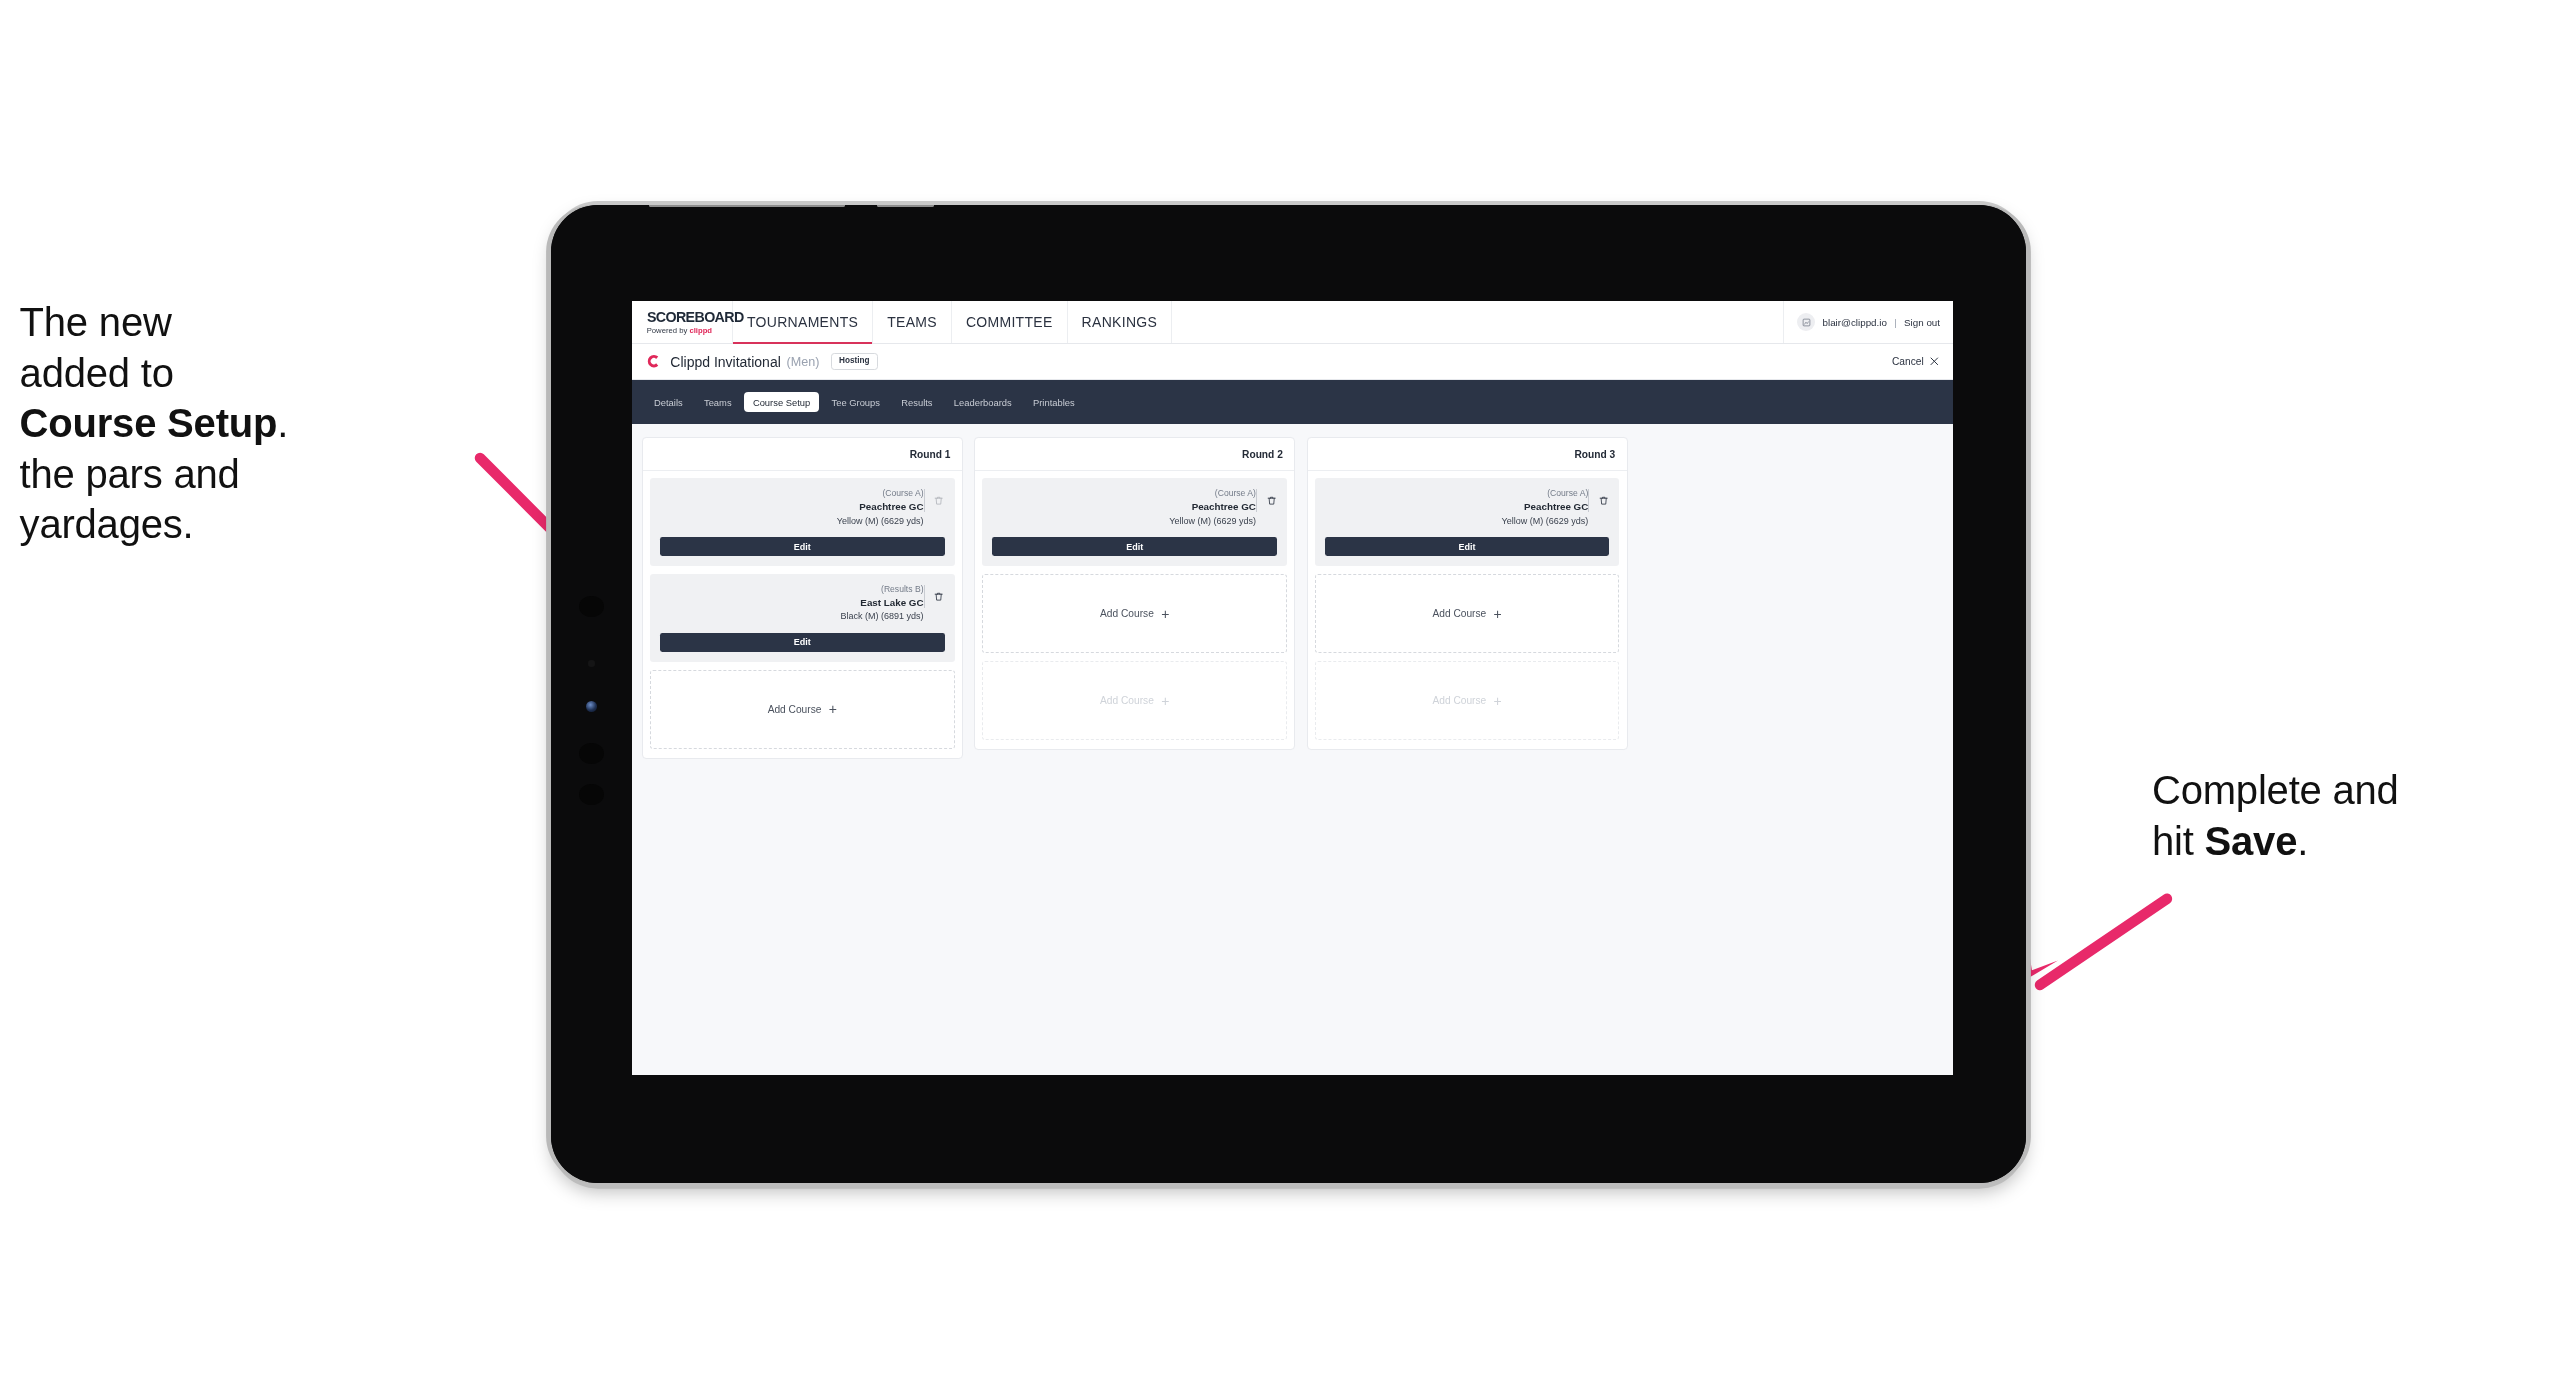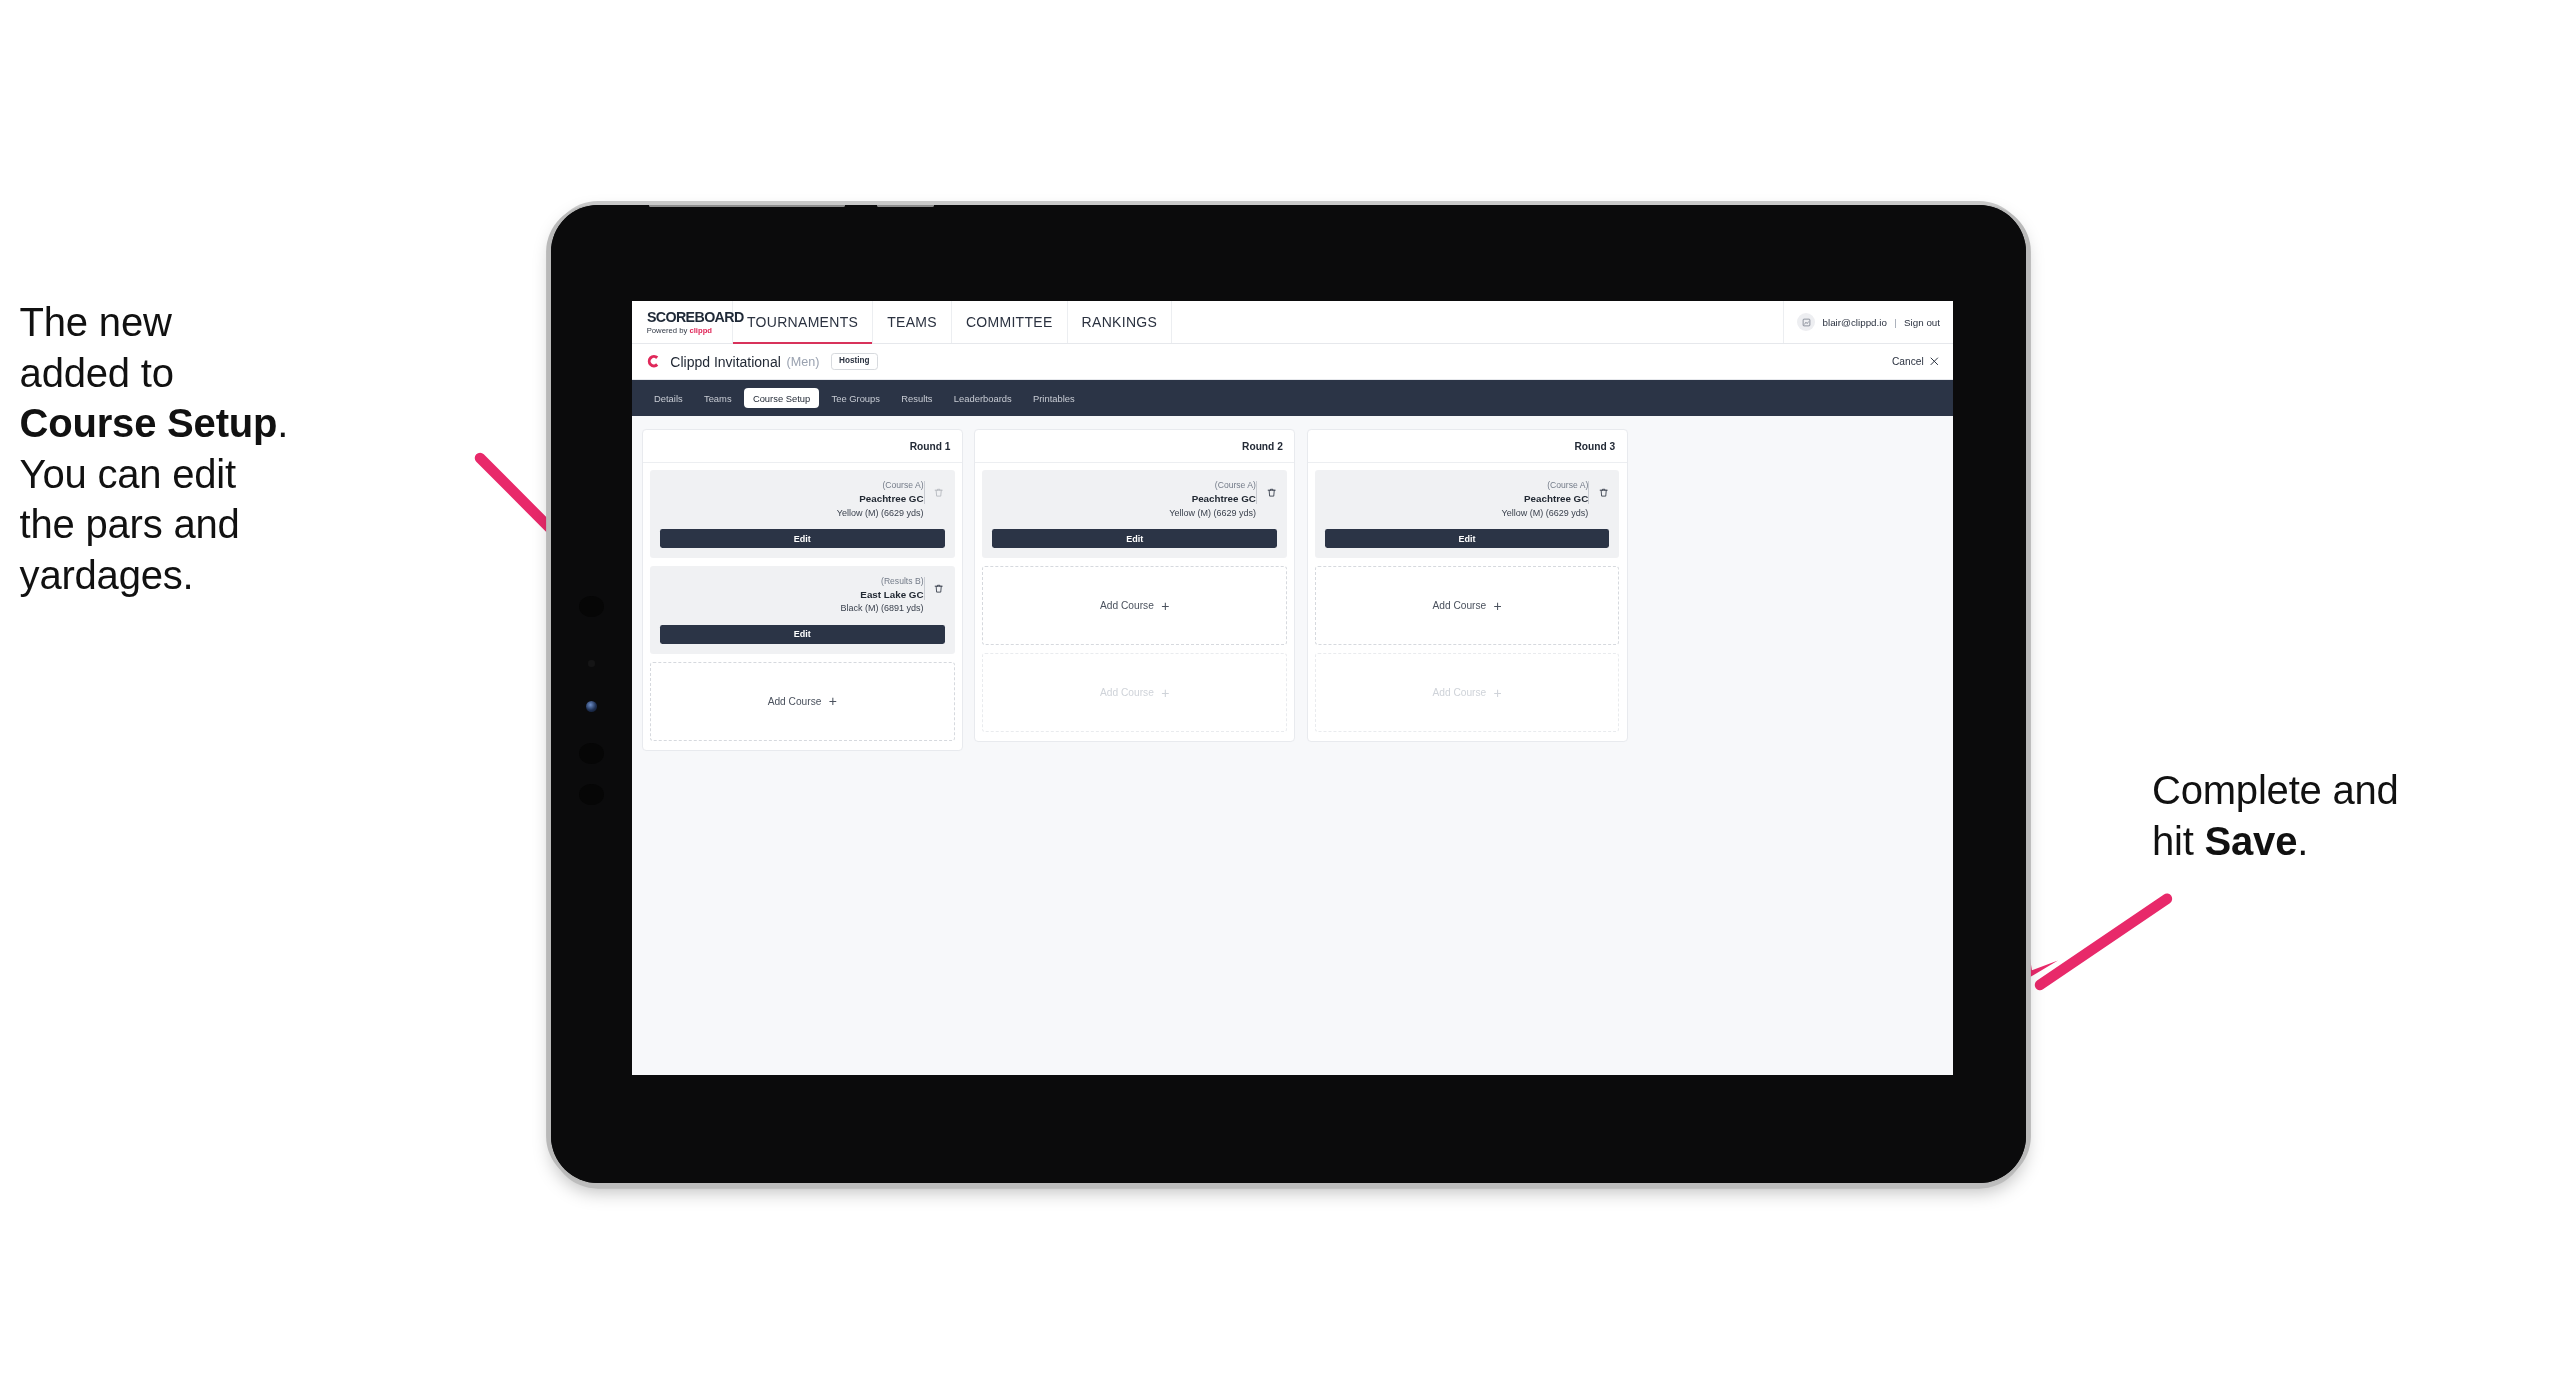--- a/index.html
+++ b/index.html
@@ -153,21 +153,21 @@
     line-height: 1;
   }
   .tb-spacer { flex: 1; }
   .cancel {
     display: flex; align-items: center; gap: 5.7px;
     font-size: 10.2px; color: #2b3240;
   }
 
   
   .tabbar {
-    height: 36px;
+    height: 44px;
     background: #2b3446;
     display: flex; align-items: center;
     padding: 0 13px;
     gap: 3.3px;
   }
   .tab {
     font-size: 9.4px;
     color: #c8ccd4;
     padding: 4.9px 9px;
     border-radius: 4.1px;
@@ -251,21 +251,20 @@
 </style>
 </head>
 <body>
 
 <div id="stage">
 
   <div id="anno-left" class="anno">
     <span class="ln">The new</span>
     <span class="ln">added to</span>
     <span class="ln"><b>Course Setup</b><span>.</span></span>
-    <span class="ln">You can edit</span>
     <span class="ln">the pars and</span>
     <span class="ln">yardages.</span>
   </div>
 
   <div id="anno-right" class="anno">
     <span class="ln">Complete and</span>
     <span class="ln"><span>hit </span><b>Save</b><span>.</span></span>
   </div>
 
   <svg class="arrow-svg" style="left:457px; top:440px; width:245px; height:212px;" viewBox="0 0 300 260">

